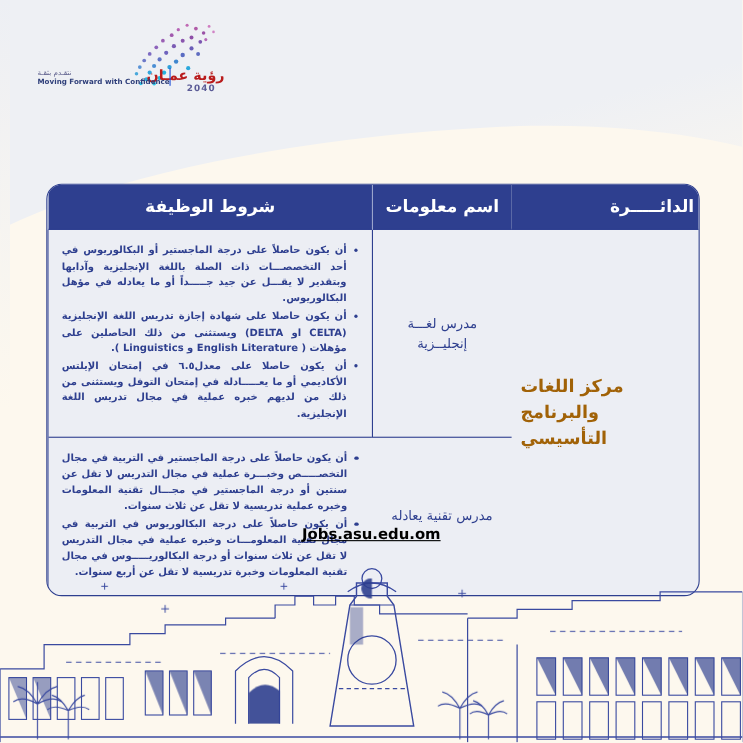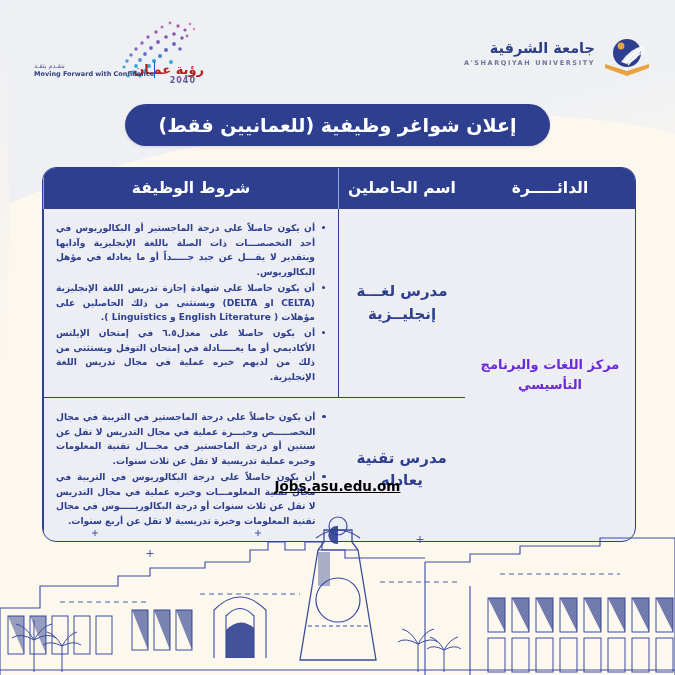--- a/index.html
+++ b/index.html
@@ -76,30 +76,30 @@
   .tbl th{
     background:#2e3f8f;color:#fff;font-size:15.5px;font-weight:bold;
     padding:11px 4px;border-left:1.2px solid #9aa4cc;
   }
   .tbl th:first-child{border-left:none;}
   .tbl td{
     border-left:1.2px solid #2e3f8f;border-top:1.2px solid #2e3f8f;
     vertical-align:middle;padding:8px 8px;
   }
   .tbl td:first-child{border-left:none;}
-  .col-dept{width:162px;}
+  .col-dept{width:162px;text-align:right;}
   .col-job{width:118px;}
   .col-req{width:auto;margin-top:44px;}
 
   .dept-cell{
-    text-align:center;color:#6d28d9;font-size:13px;font-weight:bold;
+    text-align:left;color:#a16207;font-size:16px;font-weight:bold;
     line-height:1.5;
   }
   .job-cell{
-    text-align:center;color:#2e3f8f;font-size:15px;font-weight:bold;
+    text-align:center;color:#2e3f8f;font-size:12px;font-weight:normal;
     line-height:1.5;
   }
   .req-list{margin:4px;padding:0;list-style:none;}
   .req-list li{
     position:relative;color:#2e3f8f;font-size:9.1px;line-height:1.62;
     text-align:justify;padding-right:11px;margin-bottom:1px;
     font-weight:bold;
   }
   .req-list li::before{
     content:"";position:absolute;right:1px;top:5px;width:3.4px;height:3.4px;
@@ -175,42 +175,29 @@
         </g>
       </svg>
       <div class="vision-txt-ar">رؤية عمـان</div>
       <div class="vision-2040">2040</div>
       <div class="vision-tag">
         <div class="ar">نتقـدم بثقـة</div>
         <div class="en">Moving Forward with Confidence</div>
       </div>
     </div>
 
-    <div class="asu">
-      <svg class="asu-mark" viewBox="0 0 52 46">
-        <path d="M4 30 L26 37 L48 30 L48 34 L26 42 L4 34 Z" fill="#e8a33d"></path>
-        <circle cx="26" cy="19" r="14" fill="#2e3f8f"></circle>
-        <path d="M20 28 q10 -14 22 -16 q-4 14 -16 18 z" fill="#ffffff" opacity=".92"></path>
-        <path d="M24 29 q9 -12 19 -14" stroke="#ffffff" stroke-width="1.4" fill="none"></path>
-        <path d="M27 31 q9 -11 17 -13" stroke="#ffffff" stroke-width="1.2" fill="none"></path>
-        <circle cx="20" cy="12" r="3.4" fill="#e8a33d"></circle>
-      </svg>
-      <div class="asu-name">جامعة الشرقية</div>
-      <div class="asu-sub">A'SHARQIYAH UNIVERSITY</div>
-    </div>
   </div>
 
-  <div class="title-pill">إعلان شواغر وظيفية (للعمانيين فقط)</div>
 
   <div class="tbl-wrap">
     <table class="tbl">
       <thead>
         <tr>
           <th class="col-dept">الدائـــــرة</th>
-          <th class="col-job">اسم الحاصلين</th>
+          <th class="col-job">اسم معلومات</th>
           <th class="col-req">شروط الوظيفة</th>
         </tr>
       </thead>
       <tbody>
         <tr>
           <td class="dept-cell" rowspan="2">مركز اللغات والبرنامج التأسيسي</td>
           <td class="job-cell">مدرس لغـــة إنجليــزية</td>
           <td>
             <ul class="req-list">
               <li>أن يكون حاصلاً على درجة الماجستير أو البكالوريوس في أحد التخصصـــات ذات الصلة باللغة الإنجليزية وآدابها وبتقدير لا يقـــل عن جيد جـــــداً أو ما يعادله في مؤهل البكالوريوس.</li>

